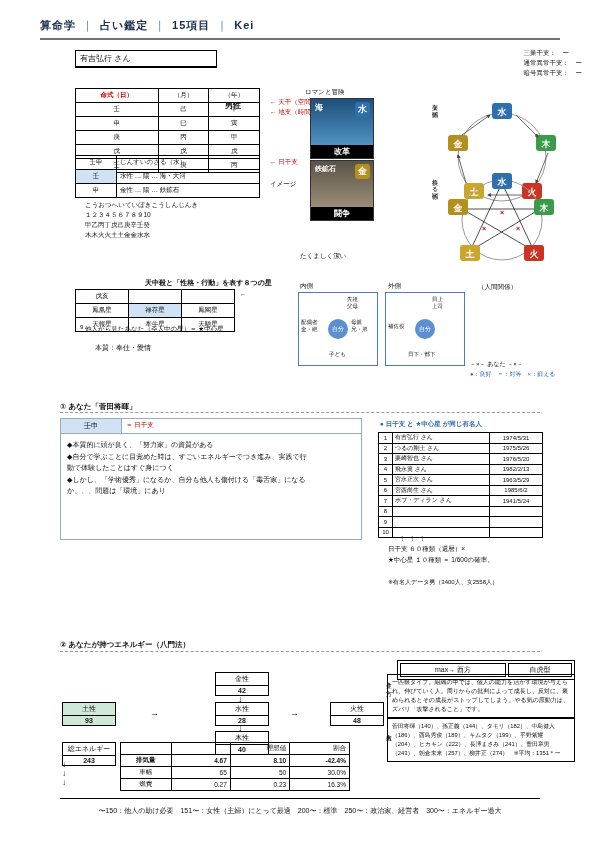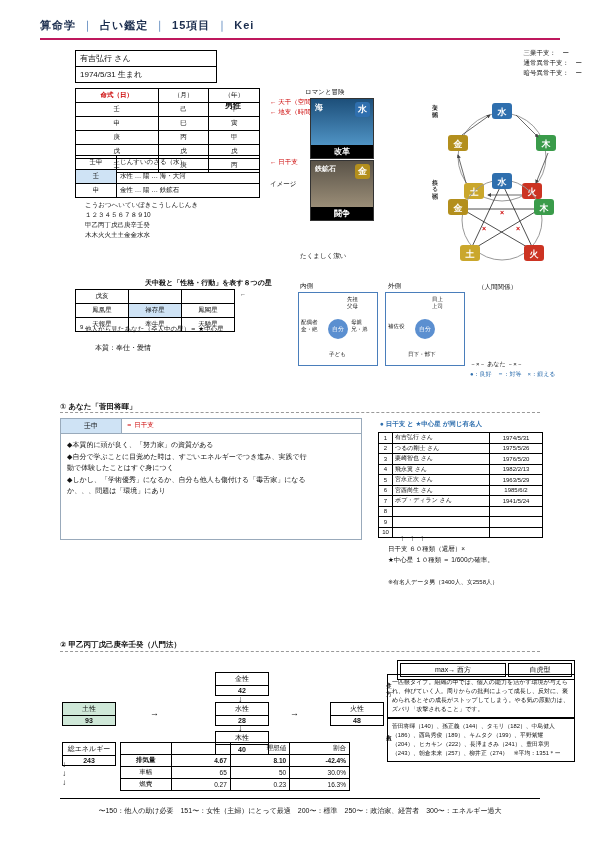--- a/index.html
+++ b/index.html
@@ -8,21 +8,21 @@
     background:#ffffff;
     font-family:"Liberation Sans","DejaVu Sans",sans-serif;
     font-size:7px;color:#111;
     position:relative;overflow:hidden;
   }
   .page{position:relative;width:600px;height:849px;}
   .abs{position:absolute;}
   
   .header{
     left:40px;top:18px;width:520px;
-    border-bottom:2px solid #be185d;
+    border-bottom:2px solid #737373;
     padding-bottom:5px;
     font-size:11px;font-weight:bold;color:#1b2d4e;
     letter-spacing:1px;
   }
   .header .bar{color:#3b6fb0;font-weight:normal;padding:0 2px;}
   
   .namebox{
     left:75px;top:50px;width:140px;border:1px solid #000;
     font-size:8px;
   }
@@ -139,21 +139,20 @@
     <span class="bar">｜</span>
     <span>占い鑑定</span>
     <span class="bar">｜</span>
     <span>15項目</span>
     <span class="bar">｜</span>
     <span>Kei</span>
   </div>
 
   <div class="abs namebox">
     <div class="l1">有吉弘行 さん</div>
-    <div>1974/5/31 生まれ</div>
   </div>
   <div class="abs gender">男性</div>
 
   <div class="abs tri">
     <div>三業干支：　ー</div>
     <div>通常異常干支：　ー</div>
     <div>暗号異常干支：　ー</div>
   </div>
 
   <table class="abs meishiki">
@@ -408,21 +407,21 @@
           <td></td>
           <td class="d"></td>
         </tr>
   </tbody>
     </table>
   <div class="abs arrows">↑↑↑</div>
   <div class="abs fnote1">日干支 ６０種類（還暦）×</div>
   <div class="abs fnote2">★中心星 １０種類 ＝ 1/600の確率。</div>
   <div class="abs fnote3">※有名人データ男（3400人、女2558人）</div>
 
-  <div class="abs sec2hd">② 甲乙丙丁戊己庚辛壬癸（八門法）</div>
+  <div class="abs sec2hd">② あなたが持つエネルギー（八門法）</div>
   <div class="abs dash2"></div>
 
   <div class="elembox" style="left:215px;top:672px;">
     <div class="t">金性</div>
     <div class="v">42</div>
   </div>
   <div class="abs arr" style="left:238px;top:694px;">↓</div>
   <div class="elembox" style="left:215px;top:702px;">
     <div class="t">水性</div>
     <div class="v">28</div>

